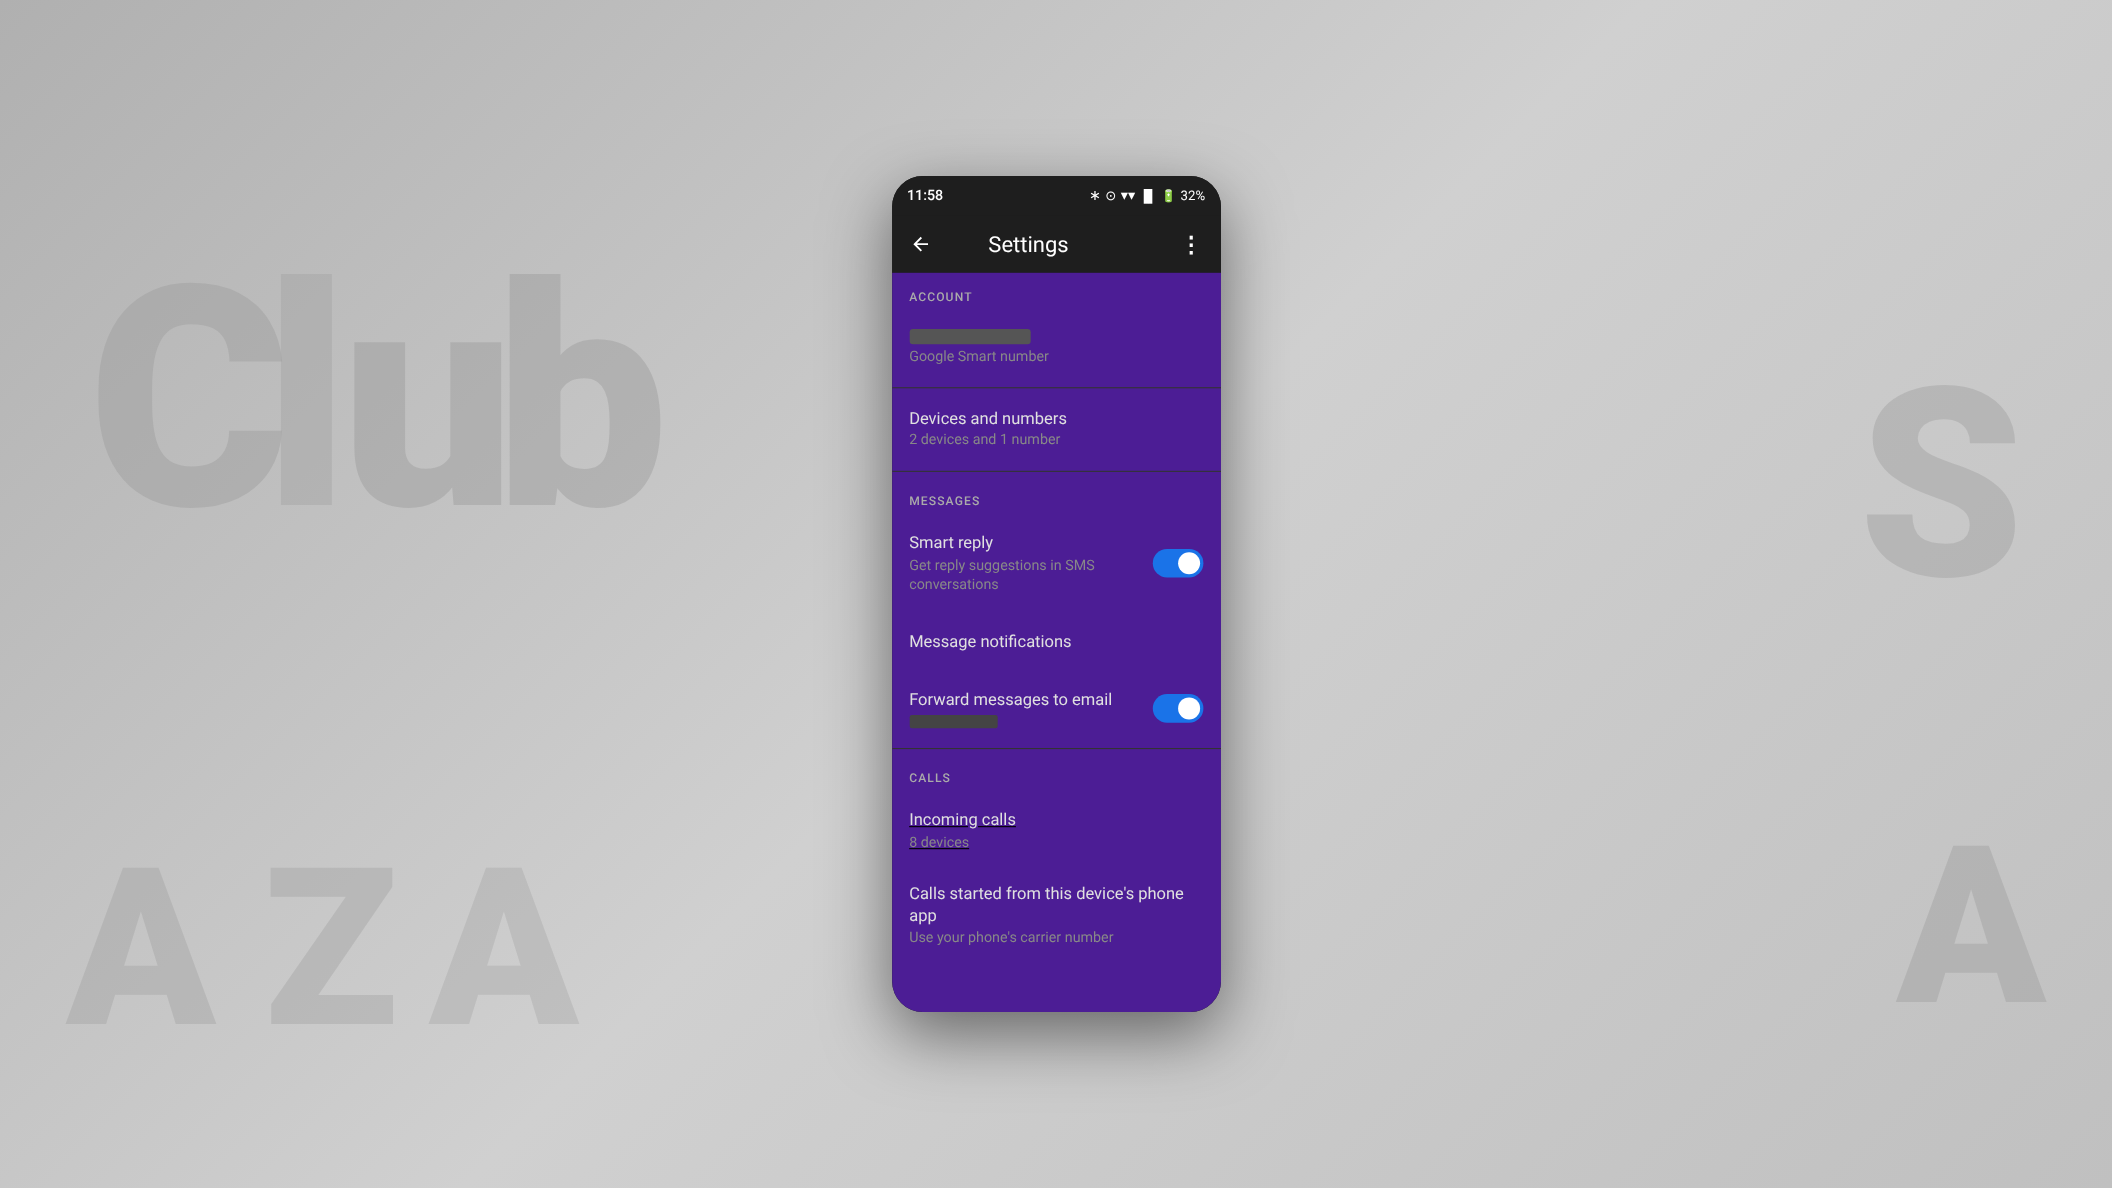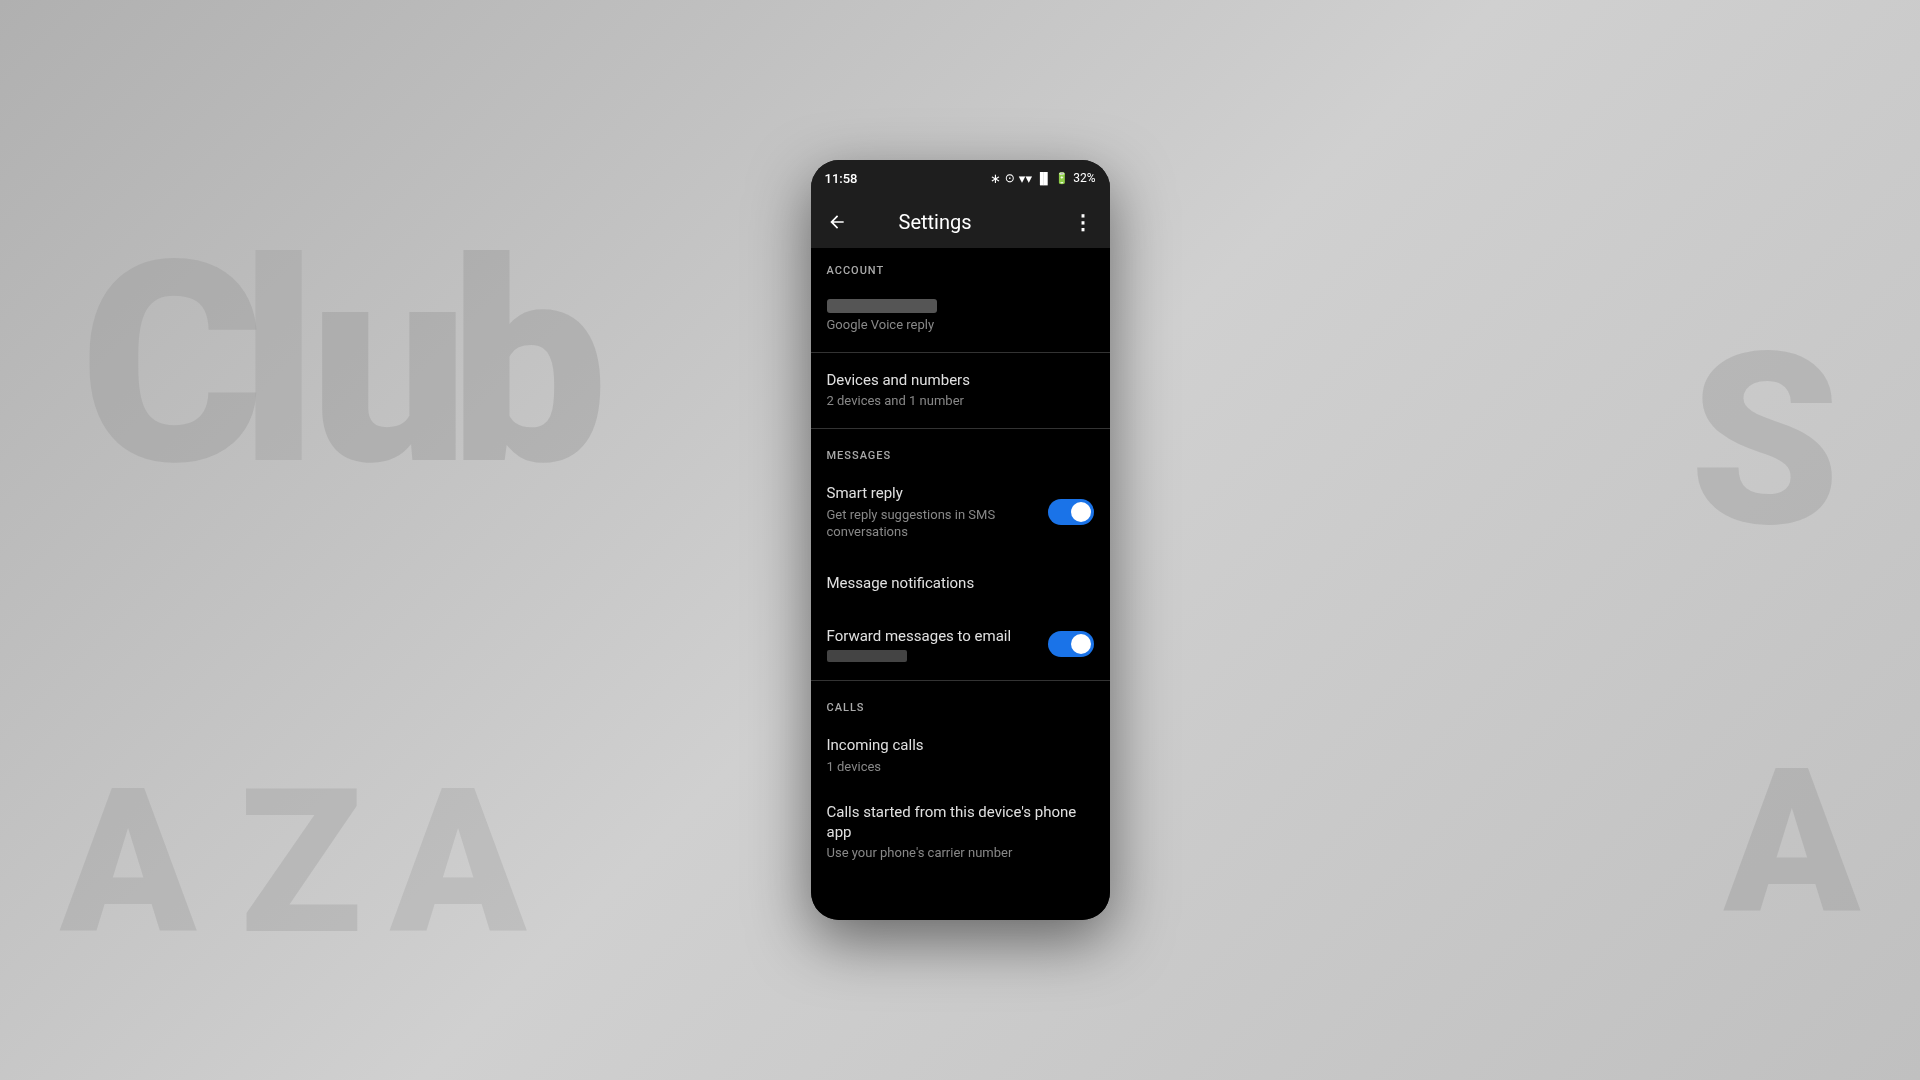--- a/index.html
+++ b/index.html
@@ -93,21 +93,21 @@
       cursor: pointer;
       border-radius: 50%;
       color: #fff;
       font-size: 20px;
       font-weight: bold;
       letter-spacing: 1px;
     }
 
     
     .settings-content {
-      background: #000000;
+      background: #4c1d95;
       height: calc(760px - 88px);
       overflow-y: auto;
       scrollbar-width: none;
     }
 
     .settings-content::-webkit-scrollbar {
       display: none;
     }
 
     
@@ -232,21 +232,21 @@
       </div>
     </div>
 
     <div class="settings-content">
 
       <div class="section-header">ACCOUNT</div>
 
       <div class="setting-item">
         <div class="setting-item-text">
           <div style="height:14px; width:110px; background:#555; border-radius:3px; margin-bottom:4px;"></div>
-          <div class="setting-item-subtitle">Google Voice reply</div>
+          <div class="setting-item-subtitle">Google Smart number</div>
         </div>
       </div>
 
       <div class="divider"></div>
 
       <div class="setting-item">
         <div class="setting-item-text">
           <div class="setting-item-title">Devices and numbers</div>
           <div class="setting-item-subtitle">2 devices and 1 number</div>
         </div>
@@ -283,21 +283,21 @@
       </div>
 
       <div class="divider"></div>
 
       <div class="section-header">CALLS</div>
 
 
       <div class="setting-item" style="position:relative;text-decoration:underline;">
         <div class="setting-item-text">
           <div class="setting-item-title">Incoming calls</div>
-          <div class="setting-item-subtitle">1 devices</div>
+          <div class="setting-item-subtitle">8 devices</div>
         </div>
 
       </div>
 
       <div class="setting-item">
         <div class="setting-item-text">
           <div class="setting-item-title">Calls started from this device's phone app</div>
           <div class="setting-item-subtitle">Use your phone's carrier number</div>
         </div>
       </div>

